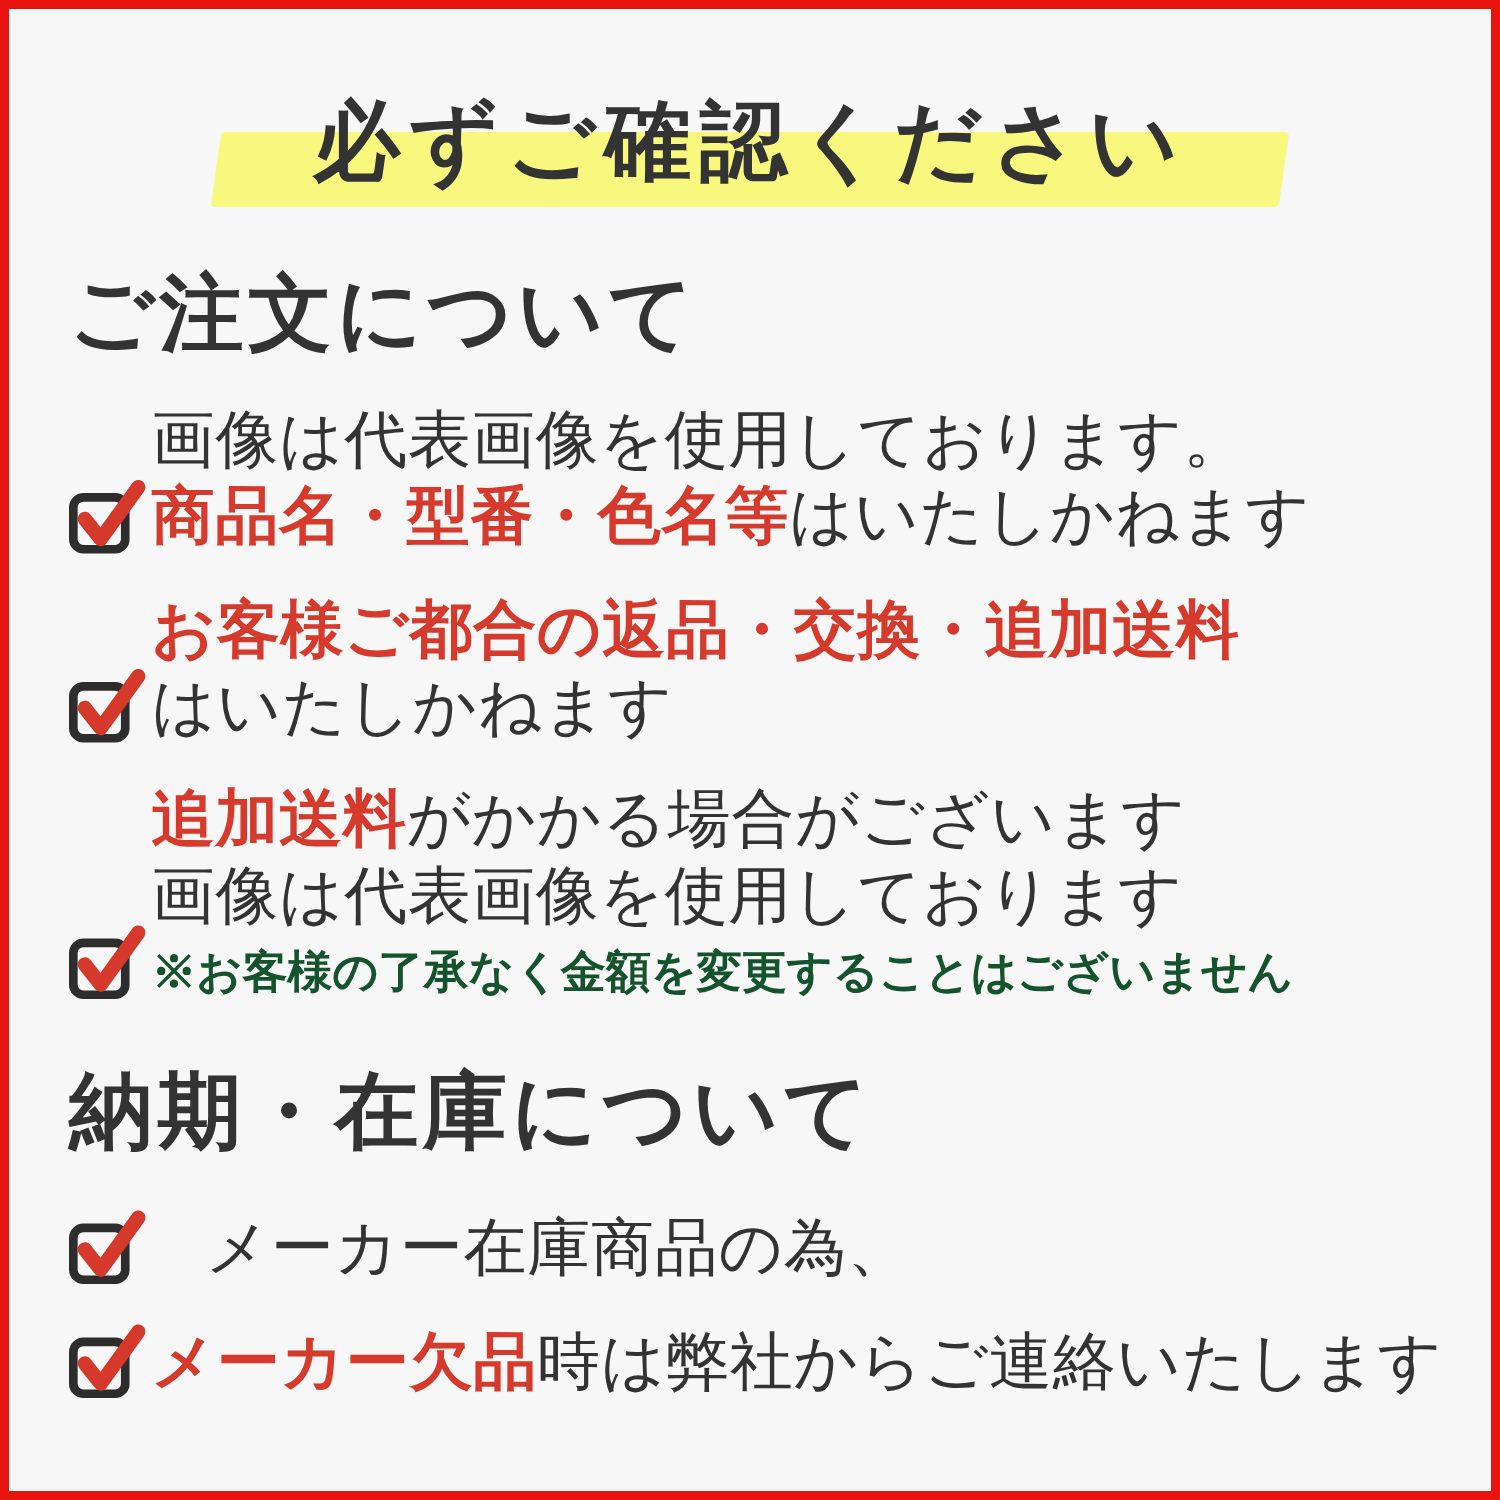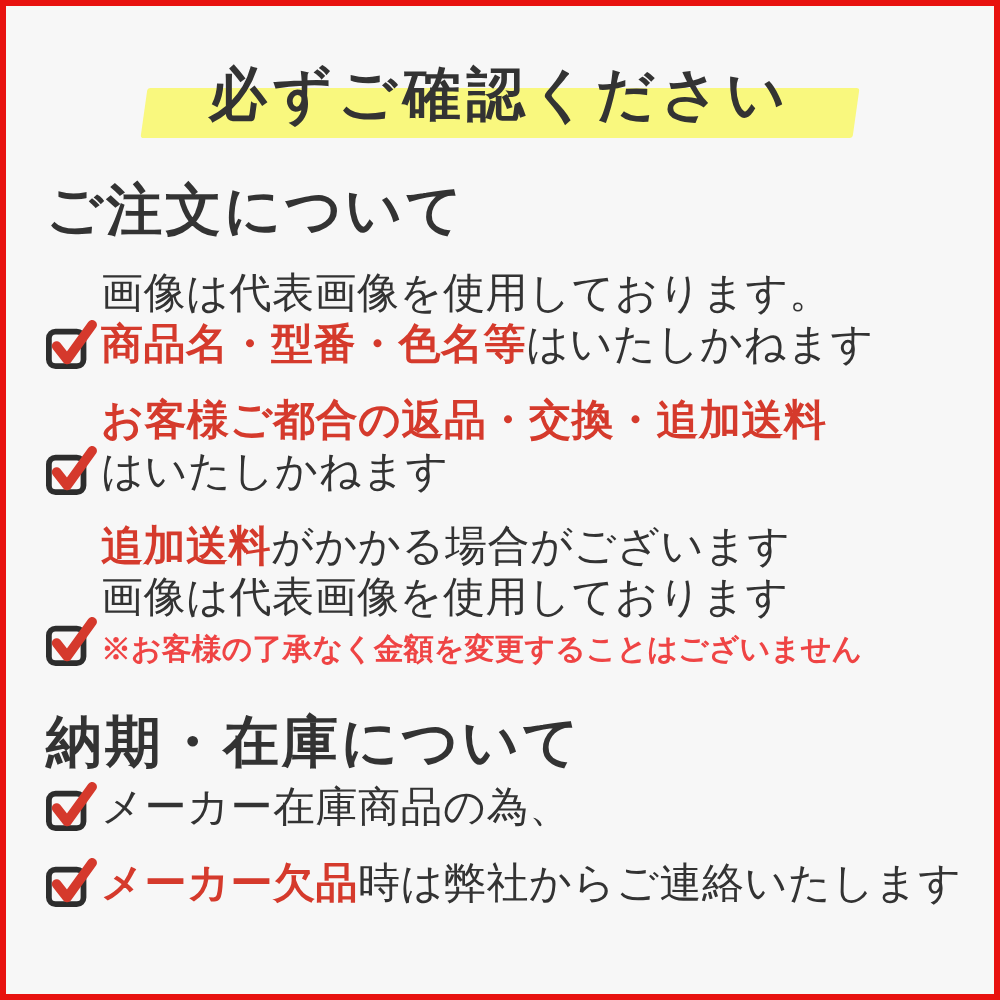--- a/index.html
+++ b/index.html
@@ -58,21 +58,21 @@
   }
   h2.heading.second {
     margin-top: 41px;
   }
   
   .item {
     display: flex;
     align-items: flex-end;
     margin-top: 24px;
   }
-  .item.tight { margin-top: 5px; }
+  .item.tight { margin-top: 30px; gap: 36px; }
   .cb {
     flex: 0 0 50px;
     width: 50px;
     height: 50px;
     margin-right: 5px;
     margin-top: 2px;
   }
   .cb svg { overflow: visible; display: block; }
   .item-text {
     flex: 1;
@@ -84,21 +84,21 @@
   .red {
     color: #d53a2c;
     font-weight: 700;
   }
   .note {
     margin: 8px 0 0 0;
     font-size: 30px;
     line-height: 1.2;
     letter-spacing: 0;
     font-weight: 700;
-    color: #ef4444;
+    color: #14532d;
     white-space: nowrap;
   }
 </style>
 </head>
 <body>
 
 <div class="content">
 
   <div class="title-wrap">
     <span class="hl"></span>

